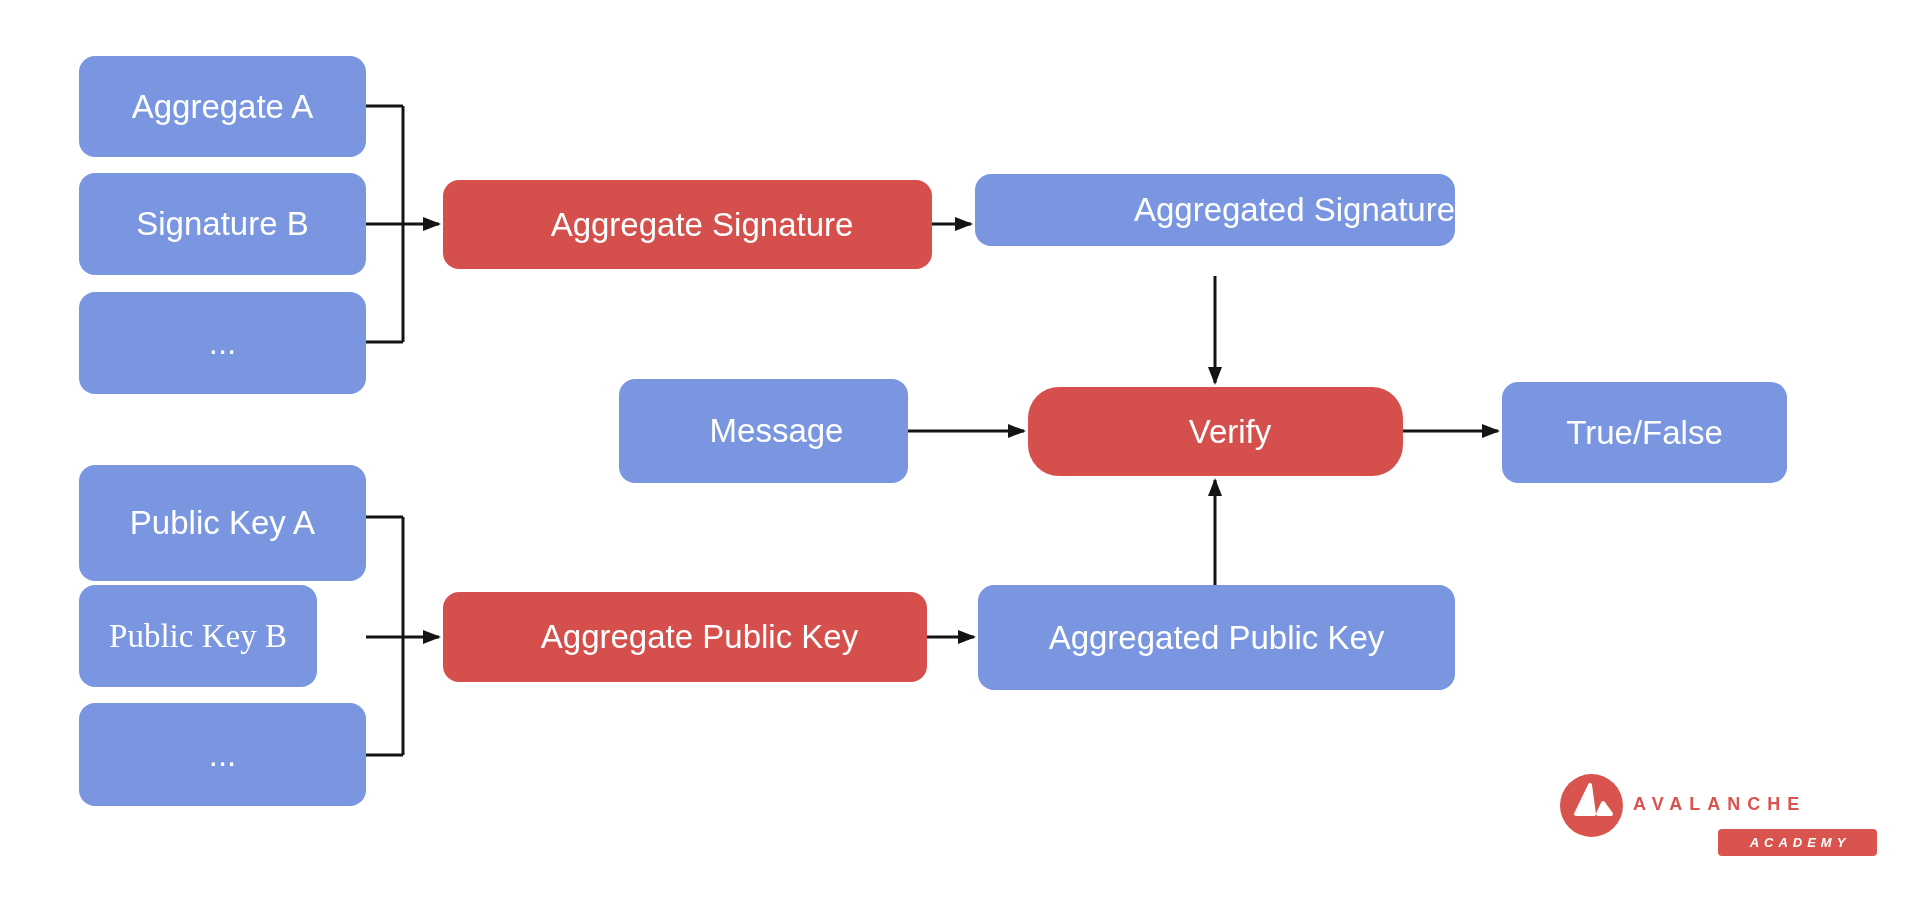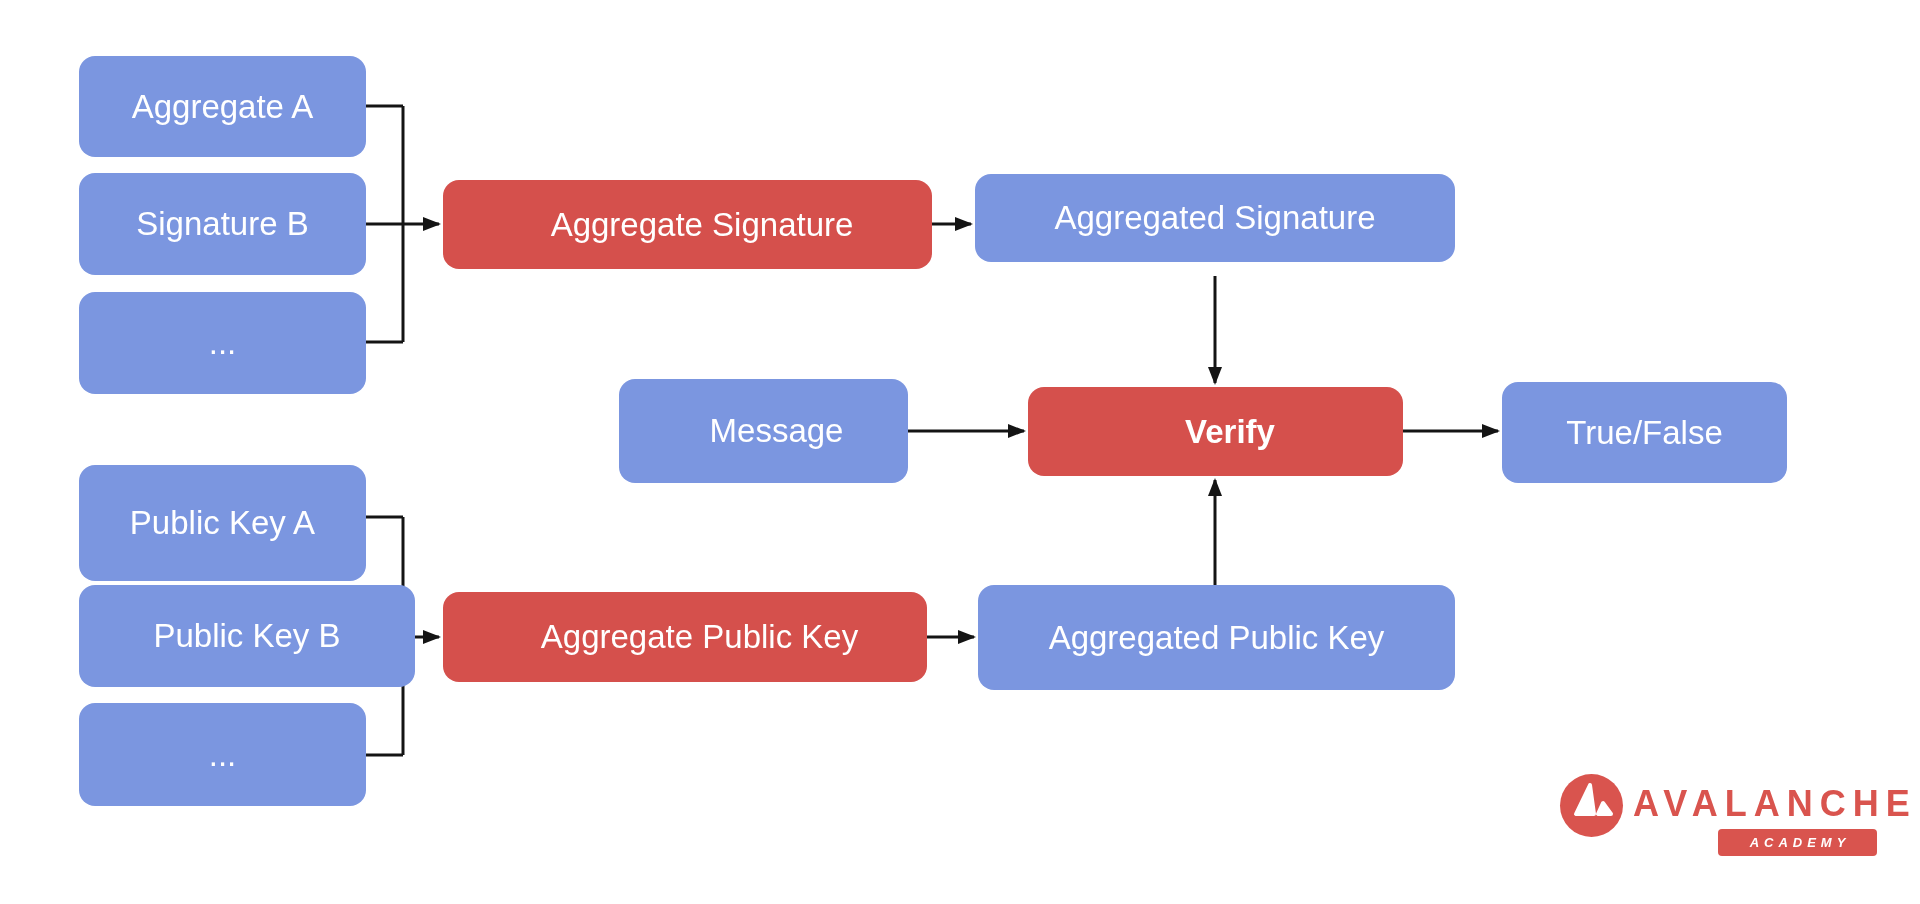--- a/index.html
+++ b/index.html
@@ -23,46 +23,46 @@
     position: absolute;
     display: flex; align-items: center; justify-content: center;
     color: var(--node-text);
     font-size: 33px;
     border-radius: 16px;
     text-align: center;
     white-space: nowrap;
   }
   .node.blue { background: var(--node-blue); }
   .node.red  { background: var(--node-red); padding-left: 29px; }
-  .node.bold { font-weight: bold; }
+  .node.bold { font-weight: normal; border-radius: 31px; }
 
   
   .n-sig-a   { left:  79px; top:  56px; width: 287px; height: 101px; }
   .n-sig-b   { left:  79px; top: 173px; width: 287px; height: 102px; }
   .n-sig-m   { left:  79px; top: 292px; width: 287px; height: 102px; }
   .n-agg-sig { left: 443px; top: 180px; width: 489px; height:  89px; }
-  .n-aggd-sig{ left: 975px; top: 174px; width: 480px; height: 88px; }
+  .n-aggd-sig{ left: 975px; top: 174px; width: 480px; height: 72px; justify-content: flex-end; }
   .n-msg     { left: 619px; top: 379px; width: 289px; height: 104px; padding-left: 26px; }
   .n-verify  { left:1028px; top: 387px; width: 375px; height:  89px; }
   .n-tf      { left:1502px; top: 382px; width: 285px; height: 101px; }
   .n-pk-a    { left:  79px; top: 465px; width: 287px; height: 116px; }
-  .n-pk-b    { left:  79px; top: 585px; width: 336px; height: 102px; }
+  .n-pk-b    { left:  79px; top: 585px; width: 238px; height: 102px; font-family: Liberation Serif, serif; }
   .n-pk-m    { left:  79px; top: 703px; width: 287px; height: 103px; }
   .n-agg-pk  { left: 443px; top: 592px; width: 484px; height:  90px; }
   .n-aggd-pk { left: 978px; top: 585px; width: 477px; height: 105px; }
 
   
   .logo { position: absolute; left: 1558px; top: 772px; width: 330px; height: 88px; }
   .logo-circle {
     position: absolute; left: 2px; top: 2px; width: 63px; height: 63px;
     border-radius: 50%; background: var(--logo-red);
   }
   .logo-brand {
     position: absolute; left: 75px; top: 18px;
-    font-size: 36px; font-weight: bold; letter-spacing: 7px;
+    font-size: 18px; font-weight: bold; letter-spacing: 7px;
     color: var(--logo-red); white-space: nowrap; line-height: 28px;
   }
   .logo-badge {
     position: absolute; left: 160px; top: 57px; width: 159px; height: 27px;
     background: var(--logo-red); border-radius: 4px;
     display: flex; align-items: center; justify-content: center;
     font-size: 13px; font-weight: bold; letter-spacing: 5px; text-indent: 5px;
     color: #ffffff; white-space: nowrap; font-style: italic;
   }
 </style>

